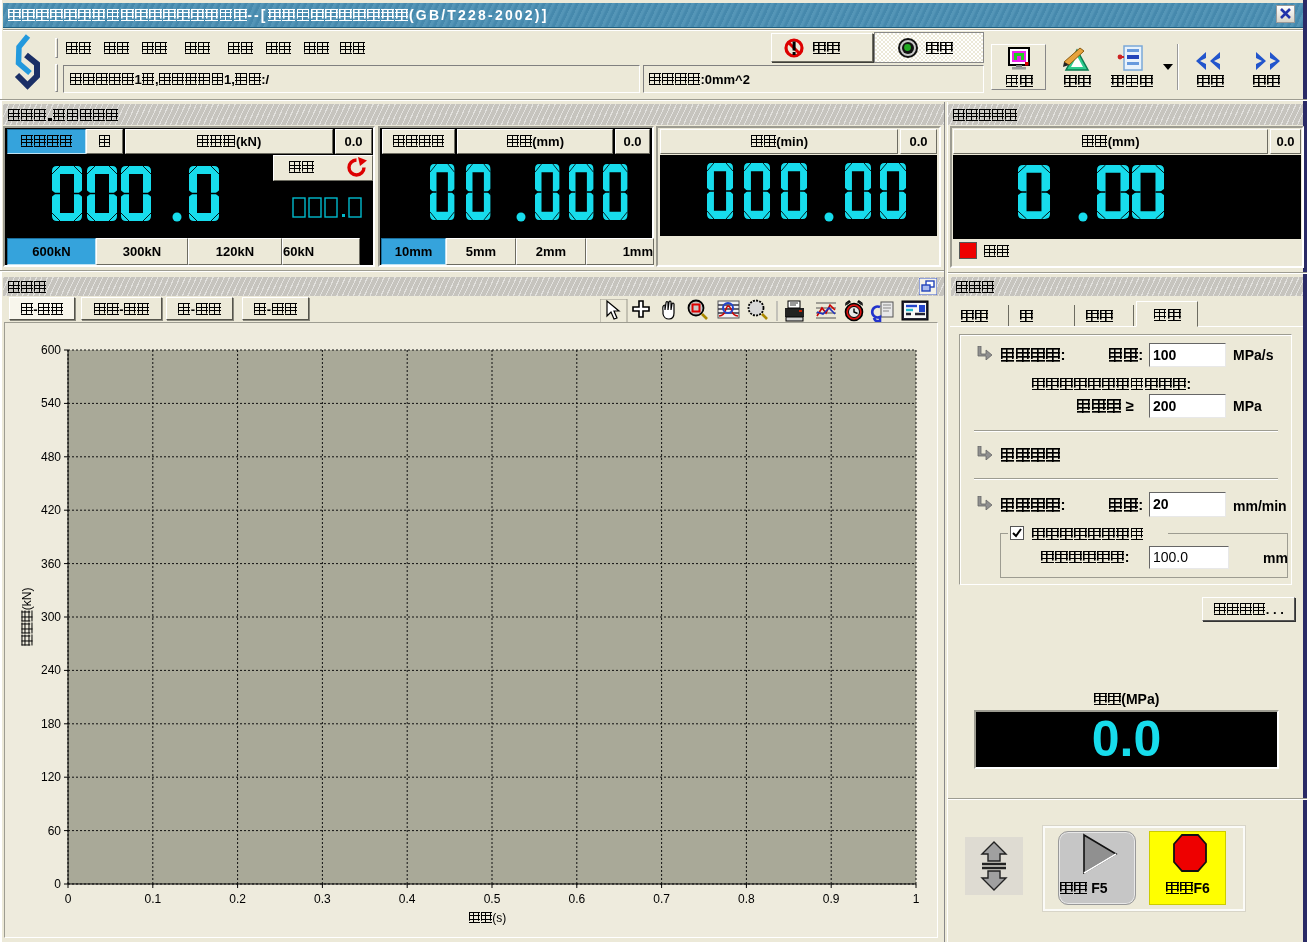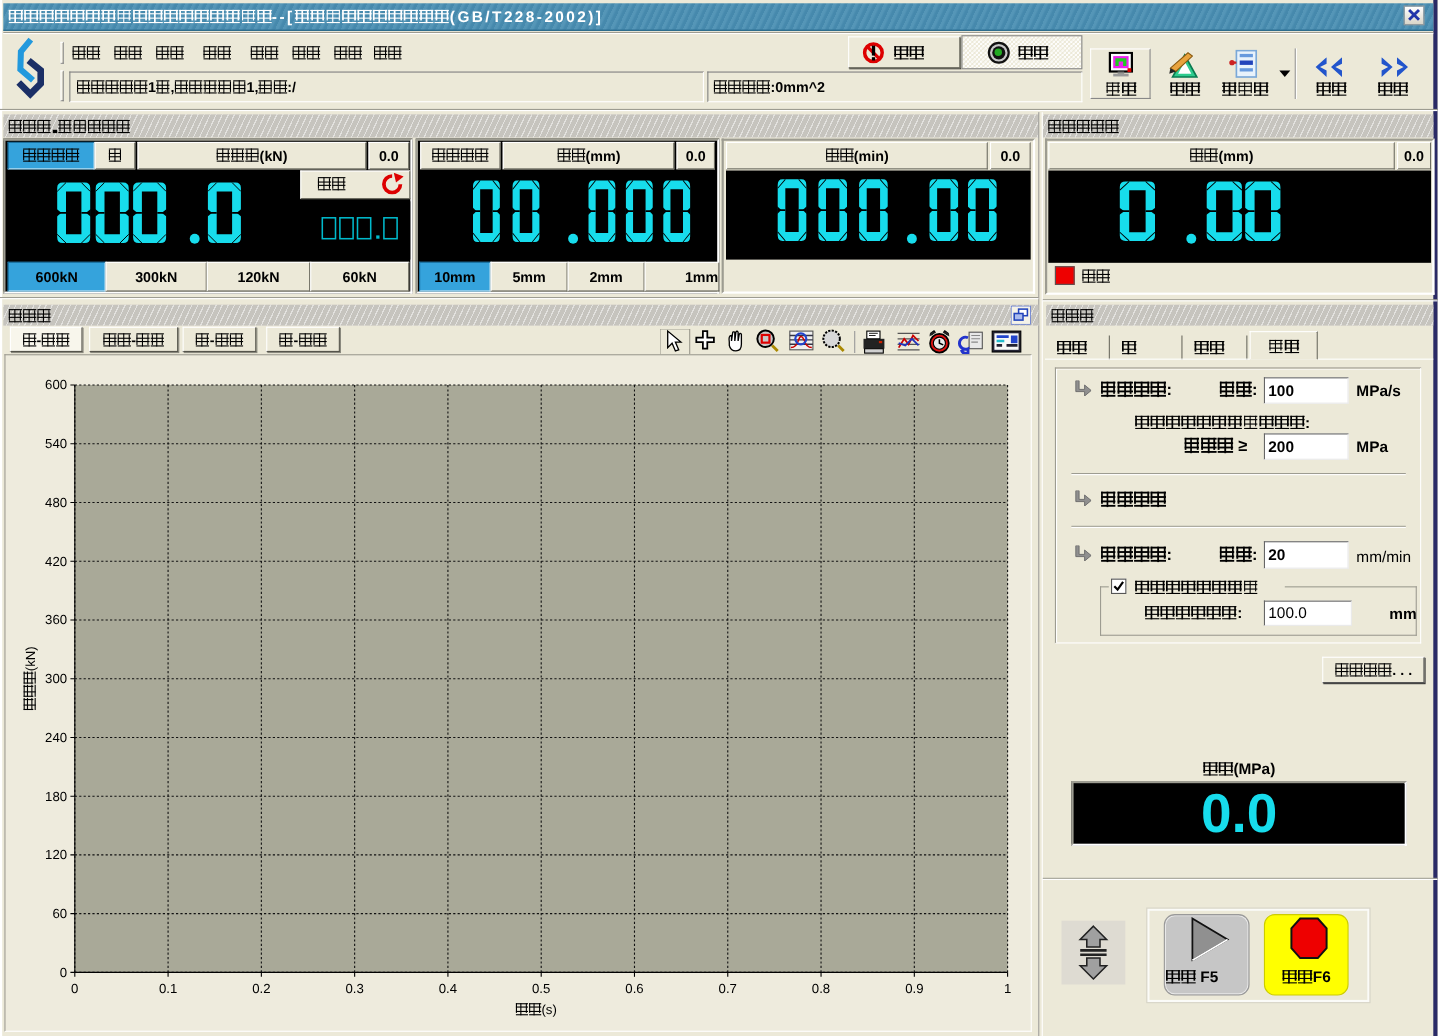--- a/index.html
+++ b/index.html
@@ -145,21 +145,21 @@
 <svg class="abs" style="left:275px;top:183px" width="98" height="53" viewBox="0 0 98 53">
     <rect x="18" y="15" width="12" height="19" fill="none" stroke="#00bacc" stroke-width="1.4"></rect>
     <rect x="34" y="15" width="12" height="19" fill="none" stroke="#00bacc" stroke-width="1.4"></rect>
     <rect x="50" y="15" width="12" height="19" fill="none" stroke="#00bacc" stroke-width="1.4"></rect>
     <rect x="67" y="31" width="3" height="3" fill="#00bacc"></rect>
     <rect x="74" y="15" width="12" height="19" fill="none" stroke="#00bacc" stroke-width="1.4"></rect>
   </svg>
 <div class="abs blue" style="left:7px;top:238px;width:89px;height:27px;text-align:center;font-weight:bold;padding-top:5px;font-size:13px">600kN</div>
 <div class="abs raise" style="left:96px;top:238px;width:92px;height:27px;text-align:center;font-weight:bold;padding-top:5px;font-size:13px">300kN</div>
 <div class="abs raise" style="left:188px;top:238px;width:94px;height:27px;text-align:center;font-weight:bold;padding-top:5px;font-size:13px">120kN</div>
-<div class="abs raise" style="left:282px;top:238px;width:90px;height:27px;text-align:center;font-weight:bold;padding-top:5px;font-size:13px">60kN</div>
+<div class="abs raise" style="left:282px;top:238px;width:78px;height:27px;text-align:left;font-weight:bold;padding-top:5px;font-size:13px">60kN</div>
 <div class="abs" style="left:378px;top:126px;width:276px;height:141px;background:#000;border:2px solid;border-color:#9d9c91 #fff #fff #9d9c91"></div>
 <div class="abs raise" style="left:382px;top:129px;width:73px;height:25px;text-align:center;font-weight:bold;padding-top:4px"><i class="k"></i><i class="k"></i><i class="k"></i><i class="k"></i></div>
 <div class="abs raise" style="left:457px;top:129px;width:156px;height:25px;text-align:center;font-weight:bold;padding-top:4px"><i class="k"></i><i class="k"></i>(mm)</div>
 <div class="abs raise" style="left:615px;top:129px;width:35px;height:25px;text-align:center;font-weight:bold;padding-top:4px">0.0</div>
 <svg class="abs lcd" style="left:382px;top:155px" width="268" height="81" viewBox="0 0 268 81">
     <use href="#dz" transform="translate(48,9) scale(0.813,1.018)"></use>
     <use href="#dz" transform="translate(84,9) scale(0.813,1.018)"></use>
     <circle cx="139" cy="62" r="4.5" fill="#17dcec"></circle>
     <use href="#dz" transform="translate(153,9) scale(0.813,1.018)"></use>
     <use href="#dz" transform="translate(187,9) scale(0.813,1.018)"></use>
@@ -365,21 +365,21 @@
   </svg>
 <div class="abs" style="left:1000px;top:446px;font-size:15px;font-weight:bold"><i class="k"></i><i class="k"></i><i class="k"></i><i class="k"></i></div>
 <div class="abs" style="left:974px;top:478px;width:304px;height:1px;background:#9d9c91"></div>
 <div class="abs" style="left:974px;top:479px;width:304px;height:1px;background:#fff"></div>
 <svg class="abs" style="left:976px;top:496px" width="16" height="14" viewBox="0 0 16 14">
     <path d="M2 0 L5 0 L5 8 L10 8 L10 4 L16 9 L10 14 L10 10 L2 10 Z" fill="#909090" stroke="#666" stroke-width="0.8"></path>
   </svg>
 <div class="abs" style="left:1000px;top:496px;font-size:15px;font-weight:bold"><i class="k"></i><i class="k"></i><i class="k"></i><i class="k"></i>:</div>
 <div class="abs" style="left:1108px;top:496px;font-size:15px;font-weight:bold"><i class="k"></i><i class="k"></i>:</div>
 <div class="abs field" style="left:1149px;top:492px;width:77px;height:25px;font-weight:bold;font-size:14px;padding-top:3px">20</div>
-<div class="abs" style="left:1233px;top:498px;font-size:14px;font-weight:normal">mm/min</div>
+<div class="abs" style="left:1233px;top:498px;font-size:14px;font-weight:bold">mm/min</div>
 <div class="abs" style="left:1000px;top:533px;width:288px;height:45px;border:1px solid #9d9c91;border-top:none"></div>
 <div class="abs" style="left:1000px;top:533px;width:8px;height:1px;background:#9d9c91"></div>
 <div class="abs" style="left:1168px;top:533px;width:120px;height:1px;background:#9d9c91"></div>
 <div class="abs" style="left:1010px;top:526px;width:14px;height:14px;background:#fff;border:1px solid #555"><svg width="12" height="12" viewBox="0 0 12 12">
       <path d="M2 6 L5 9 L10 2" stroke="#000" stroke-width="2" fill="none"></path>
     </svg></div>
 <div class="abs" style="left:1031px;top:526px;font-size:14px;font-weight:bold"><i class="k"></i><i class="k"></i><i class="k"></i><i class="k"></i><i class="k"></i><i class="k"></i><i class="k"></i><i class="k"></i></div>
 <div class="abs" style="left:1040px;top:549px;font-size:14px;font-weight:bold"><i class="k"></i><i class="k"></i><i class="k"></i><i class="k"></i><i class="k"></i><i class="k"></i>:</div>
 <div class="abs field" style="left:1149px;top:546px;width:80px;height:23px;font-size:14px;padding-top:2px">100.0</div>
 <div class="abs" style="left:1263px;top:550px;font-size:14px;font-weight:bold">mm</div>
@@ -392,14 +392,14 @@
 <div class="abs" style="left:965px;top:837px;width:58px;height:58px;background:#dedbd2"><svg width="58" height="58" viewBox="0 0 58 58">
       <path d="M29 5 L41 17 L35 17 L35 24 L23 24 L23 17 L17 17 Z" fill="#a0a0a0" stroke="#222" stroke-width="1.4"></path>
       <path d="M17 27 L41 27 M17 31 L41 31" stroke="#222" stroke-width="2.4"></path>
       <path d="M29 53 L41 41 L35 41 L35 34 L23 34 L23 41 L17 41 Z" fill="#a0a0a0" stroke="#222" stroke-width="1.4"></path>
     </svg></div>
 <div class="abs" style="left:1043px;top:826px;width:202px;height:85px;border:2px solid #fbfbf8;outline:1px solid #d8d5c8"></div>
 <div class="abs" style="left:1058px;top:831px;width:78px;height:74px;background:#c6c6c6;border:1px solid #999;box-shadow:inset 0 0 0 1px #e8e8e8;border-radius:10px"><svg width="76" height="42" viewBox="0 0 76 42">
       <path d="M25 3 L57 22 L25 41 Z" fill="#909090" stroke="#111" stroke-width="1.6"></path>
       <path d="M25 41 L57 22" stroke="#fff" stroke-width="1.6"></path>
     </svg><div style="text-align:left;font-weight:bold;font-size:14px;margin-top:3px"><i class="k"></i><i class="k"></i> F5</div></div>
-<div class="abs" style="left:1149px;top:831px;width:77px;height:74px;background:#ffff00;border-radius:10px;border:1px solid #cccc00"><svg width="75" height="47" viewBox="0 0 75 47">
+<div class="abs" style="left:1149px;top:831px;width:77px;height:74px;background:#ffff00;border-radius:0;border:1px solid #cccc00"><svg width="75" height="47" viewBox="0 0 75 47">
       <path d="M24 12 L32 3 L48 3 L56 12 L56 30 L48 39 L32 39 L24 30 Z" fill="#ee0000" stroke="#111" stroke-width="1.8"></path>
     </svg><div style="text-align:center;font-weight:bold;font-size:14px;margin-top:-2px"><i class="k"></i><i class="k"></i>F6</div></div>
 </body></html>

